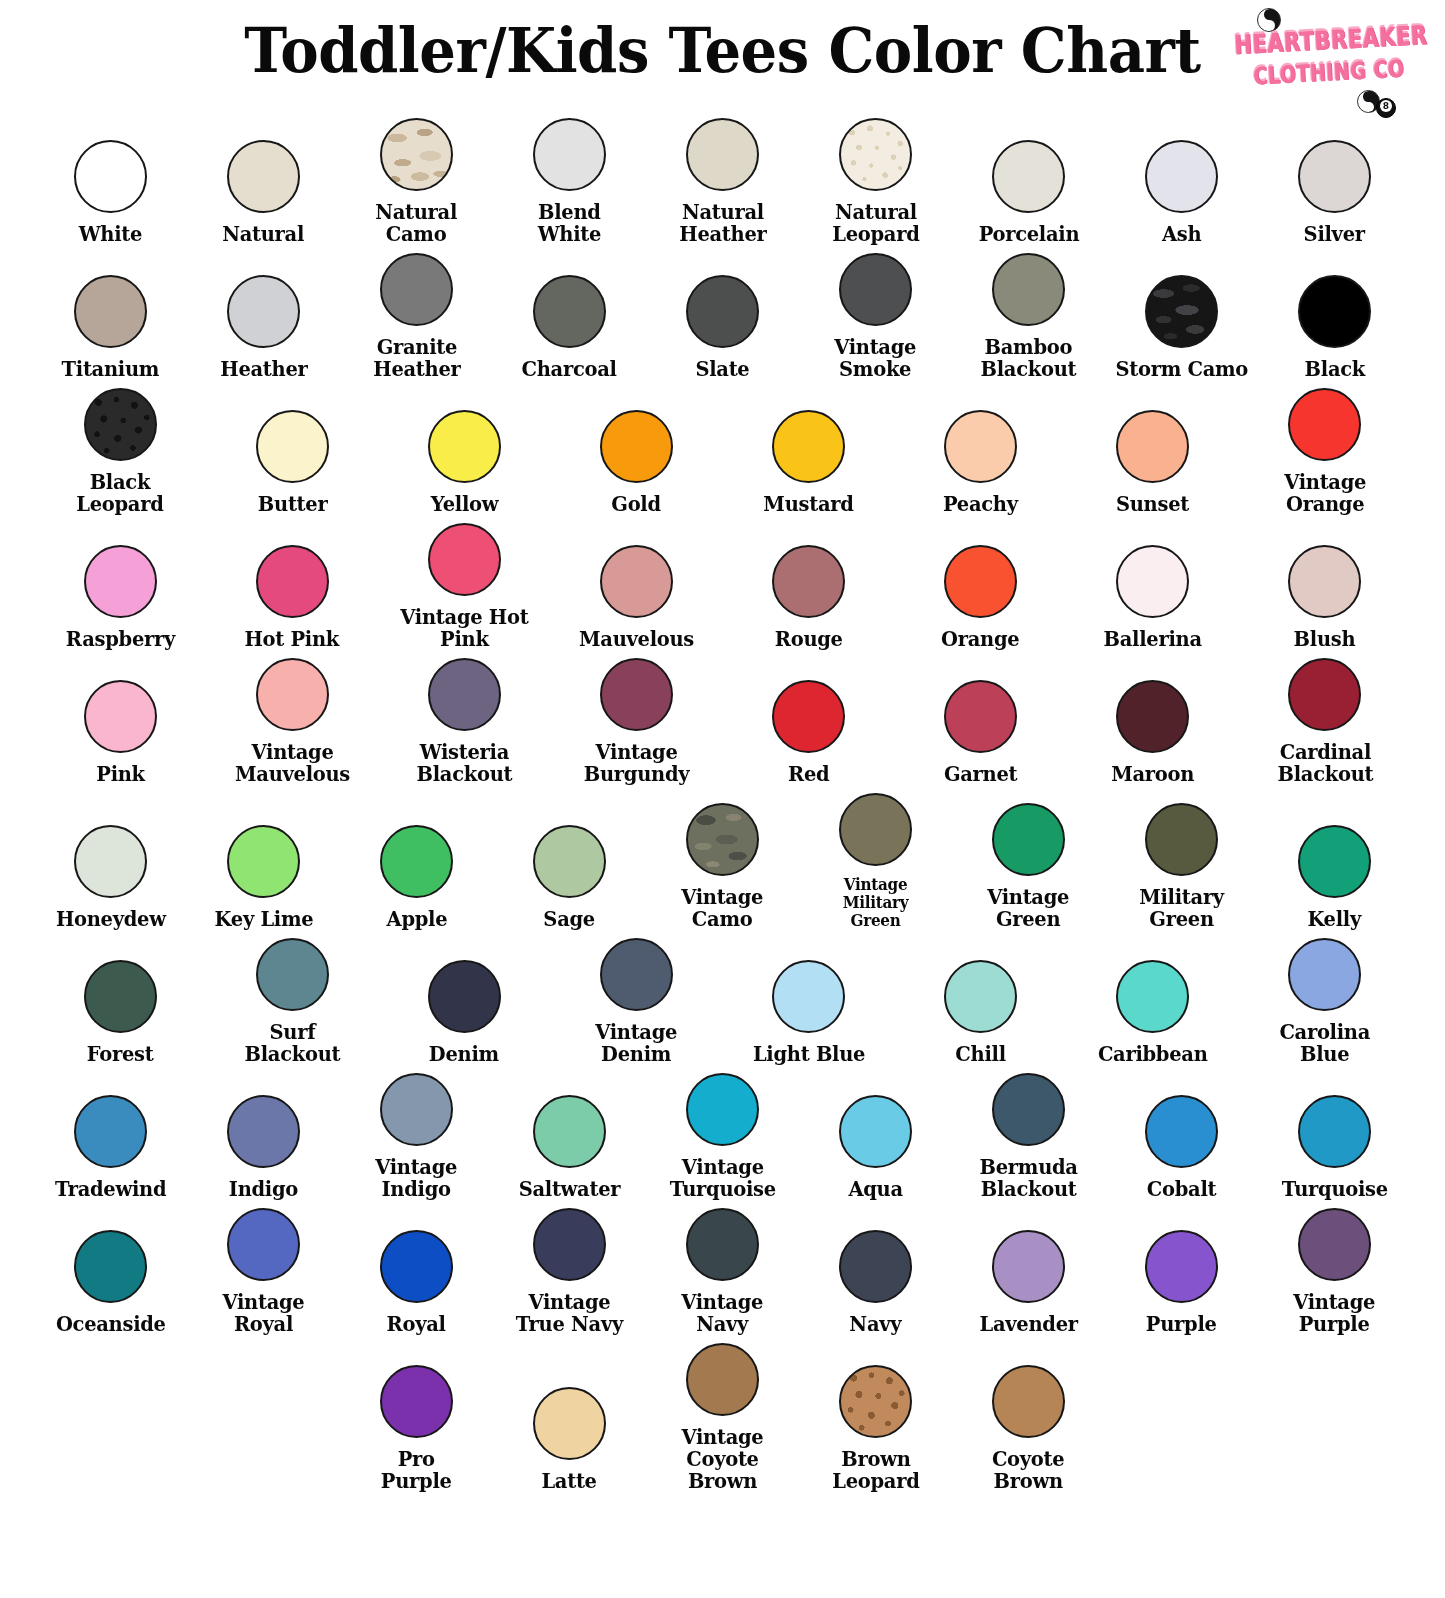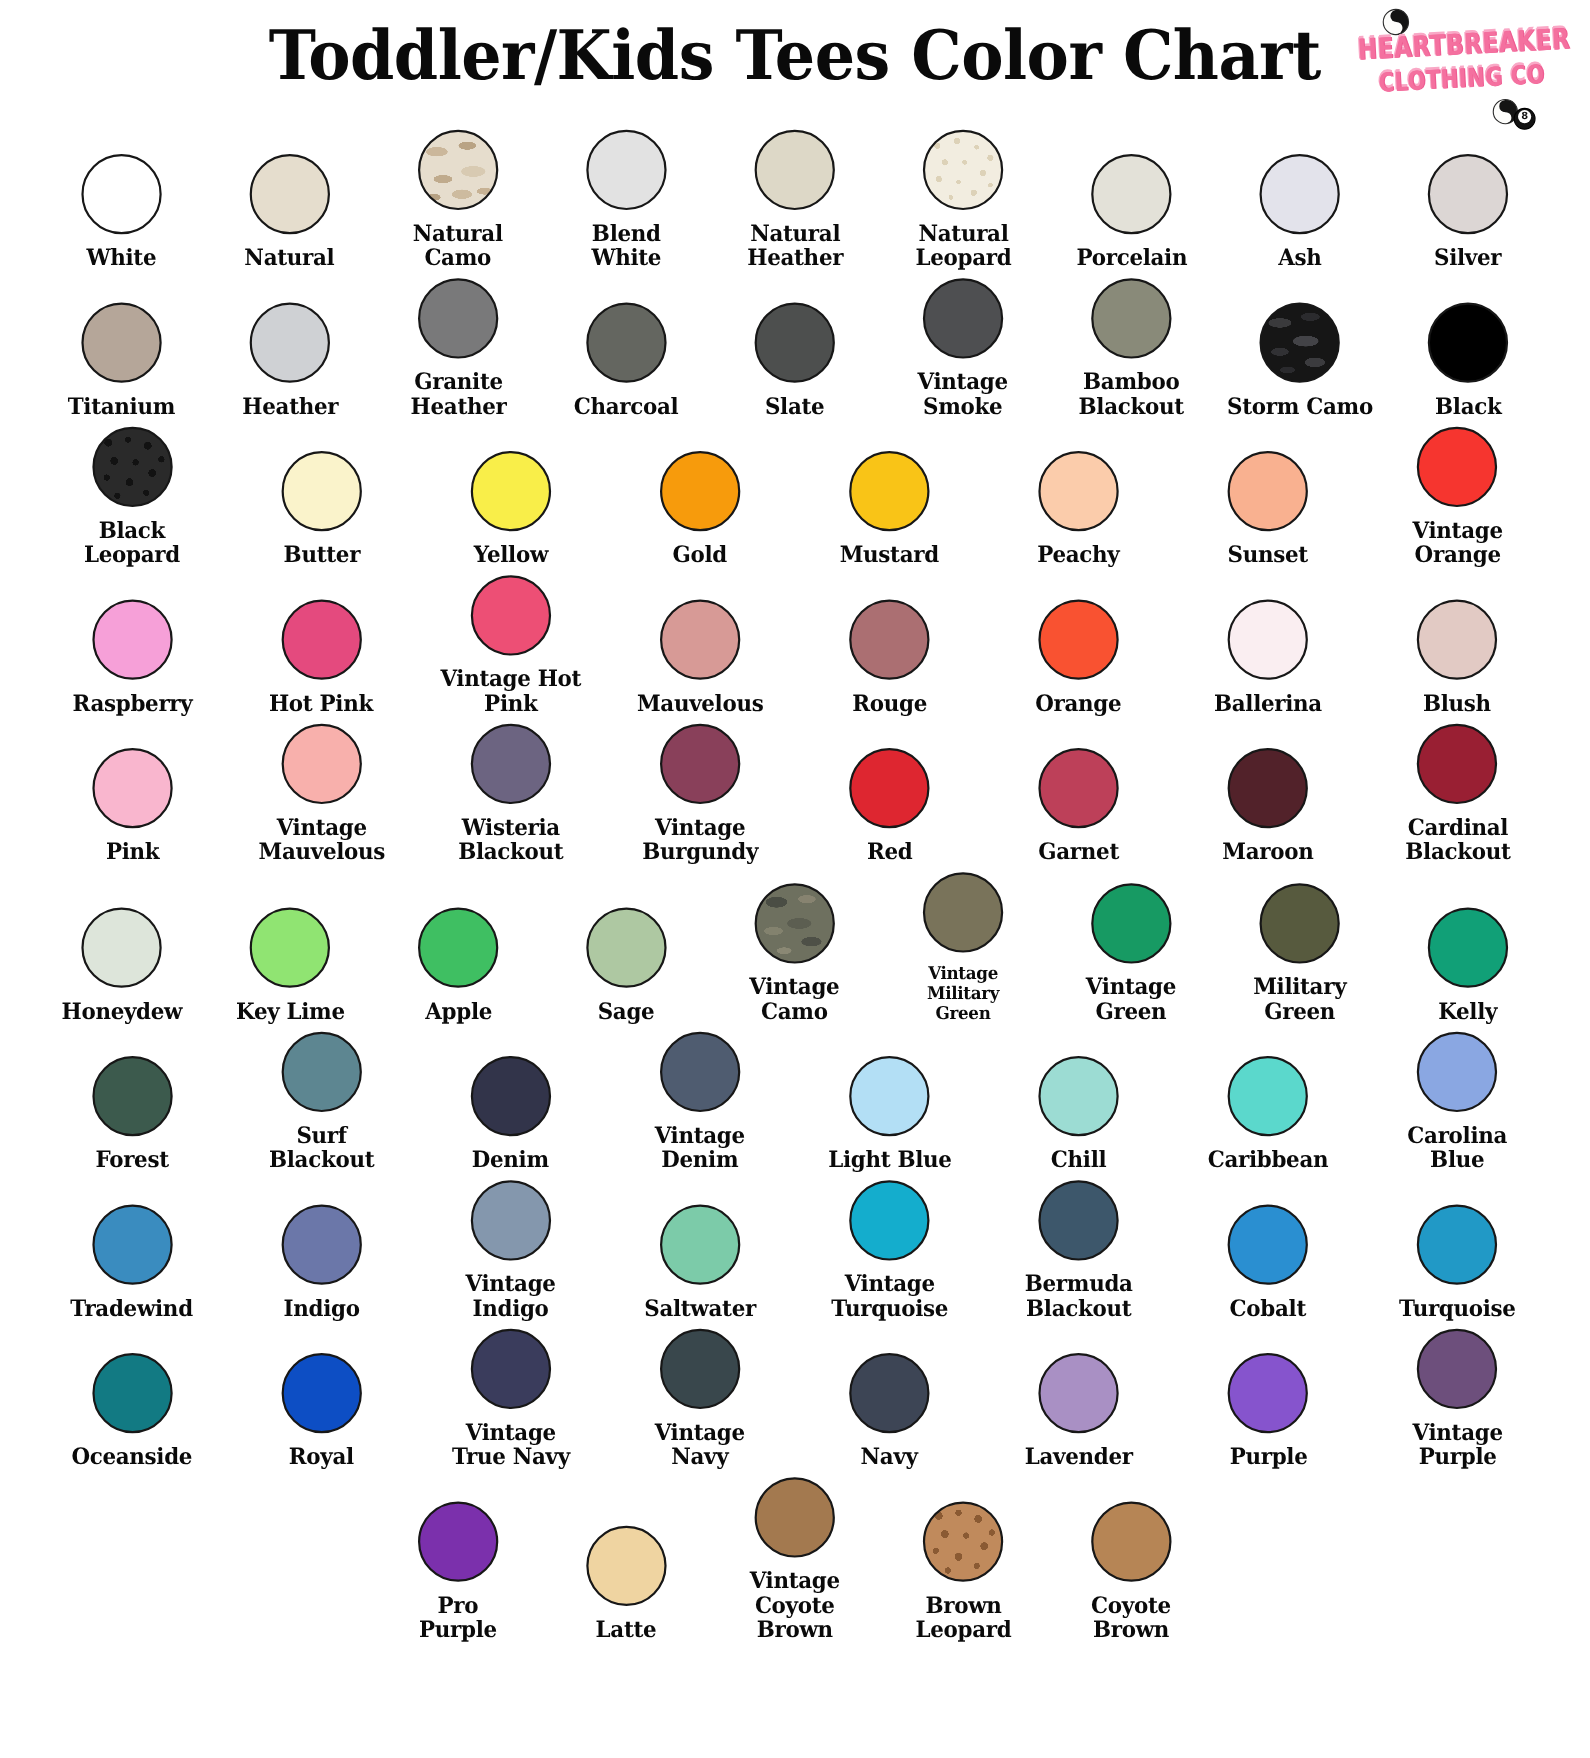--- a/index.html
+++ b/index.html
@@ -542,39 +542,47 @@
         <div class="cell">
           <div class="swatch" style="background-color: rgb(124, 203, 169);"></div>
           <div class="label">Saltwater</div>
         </div>
         <div class="cell">
           <div class="swatch" style="background-color: rgb(20, 173, 205);"></div>
           <div class="label">Vintage
 Turquoise</div>
         </div>
         <div class="cell">
+          <div class="swatch" style="background-color: rgb(106, 203, 231);"></div>
+          <div class="label">Aqua</div>
+        </div>
+        <div class="cell">
           <div class="swatch" style="background-color: rgb(61, 87, 107);"></div>
           <div class="label">Bermuda
 Blackout</div>
         </div>
         <div class="cell">
           <div class="swatch" style="background-color: rgb(42, 143, 209);"></div>
           <div class="label">Cobalt</div>
         </div>
         <div class="cell">
           <div class="swatch" style="background-color: rgb(33, 153, 198);"></div>
           <div class="label">Turquoise</div>
         </div>
       </div>
       <div class="row">
         <div class="cell">
           <div class="swatch" style="background-color: rgb(18, 122, 131);"></div>
           <div class="label">Oceanside</div>
         </div>
         <div class="cell">
+          <div class="swatch" style="background-color: rgb(84, 104, 194);"></div>
+          <div class="label">Vintage Royal</div>
+        </div>
+        <div class="cell">
           <div class="swatch" style="background-color: rgb(13, 78, 196);"></div>
           <div class="label">Royal</div>
         </div>
         <div class="cell">
           <div class="swatch" style="background-color: rgb(58, 60, 92);"></div>
           <div class="label">Vintage
 True Navy</div>
         </div>
         <div class="cell">
           <div class="swatch" style="background-color: rgb(57, 71, 76);"></div>

